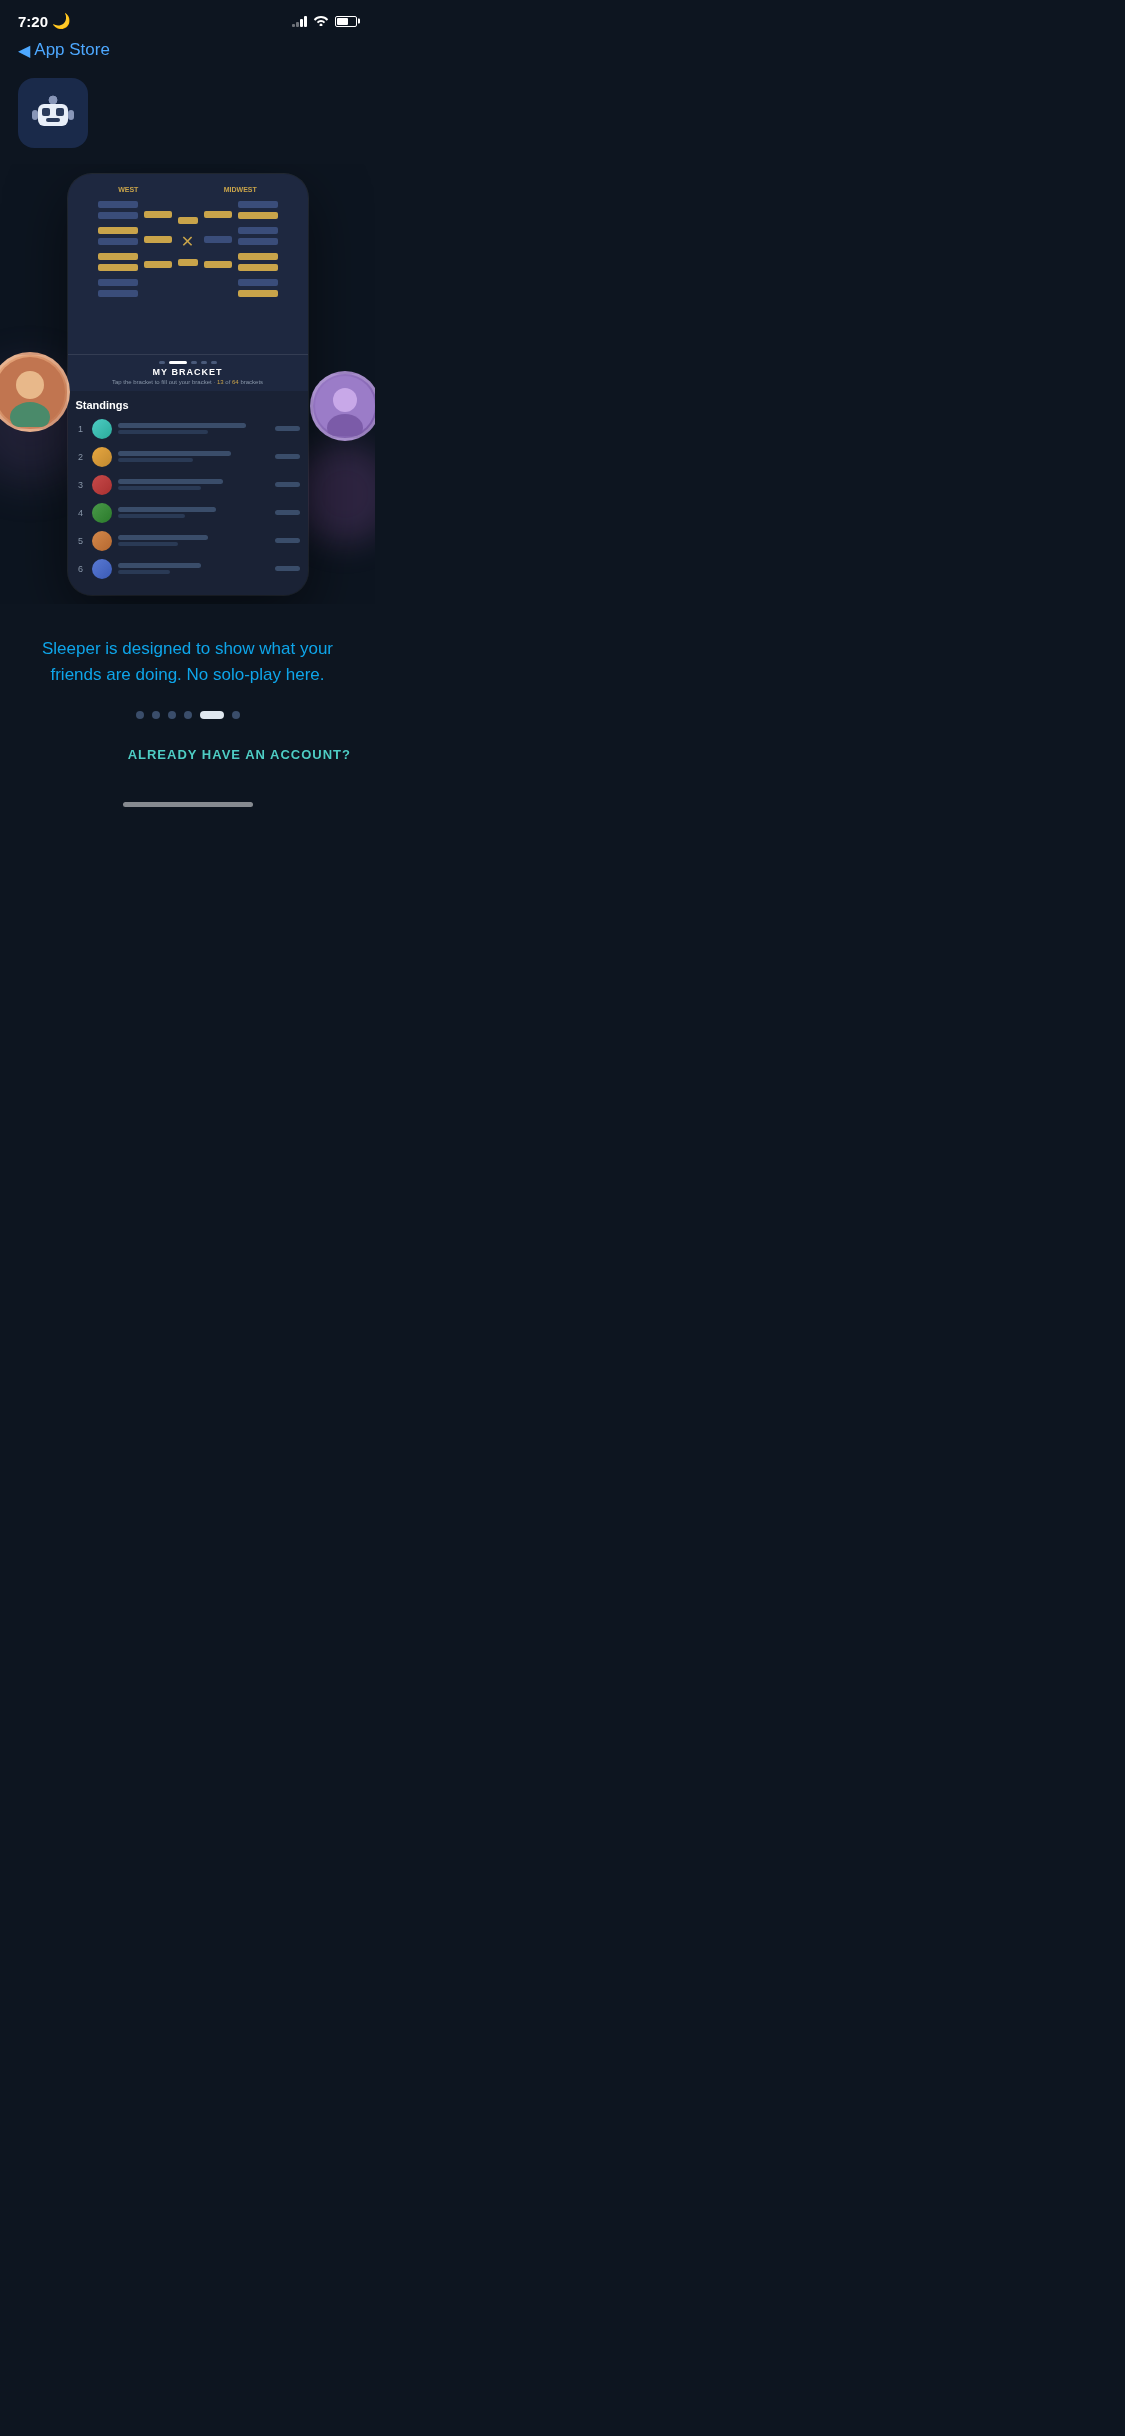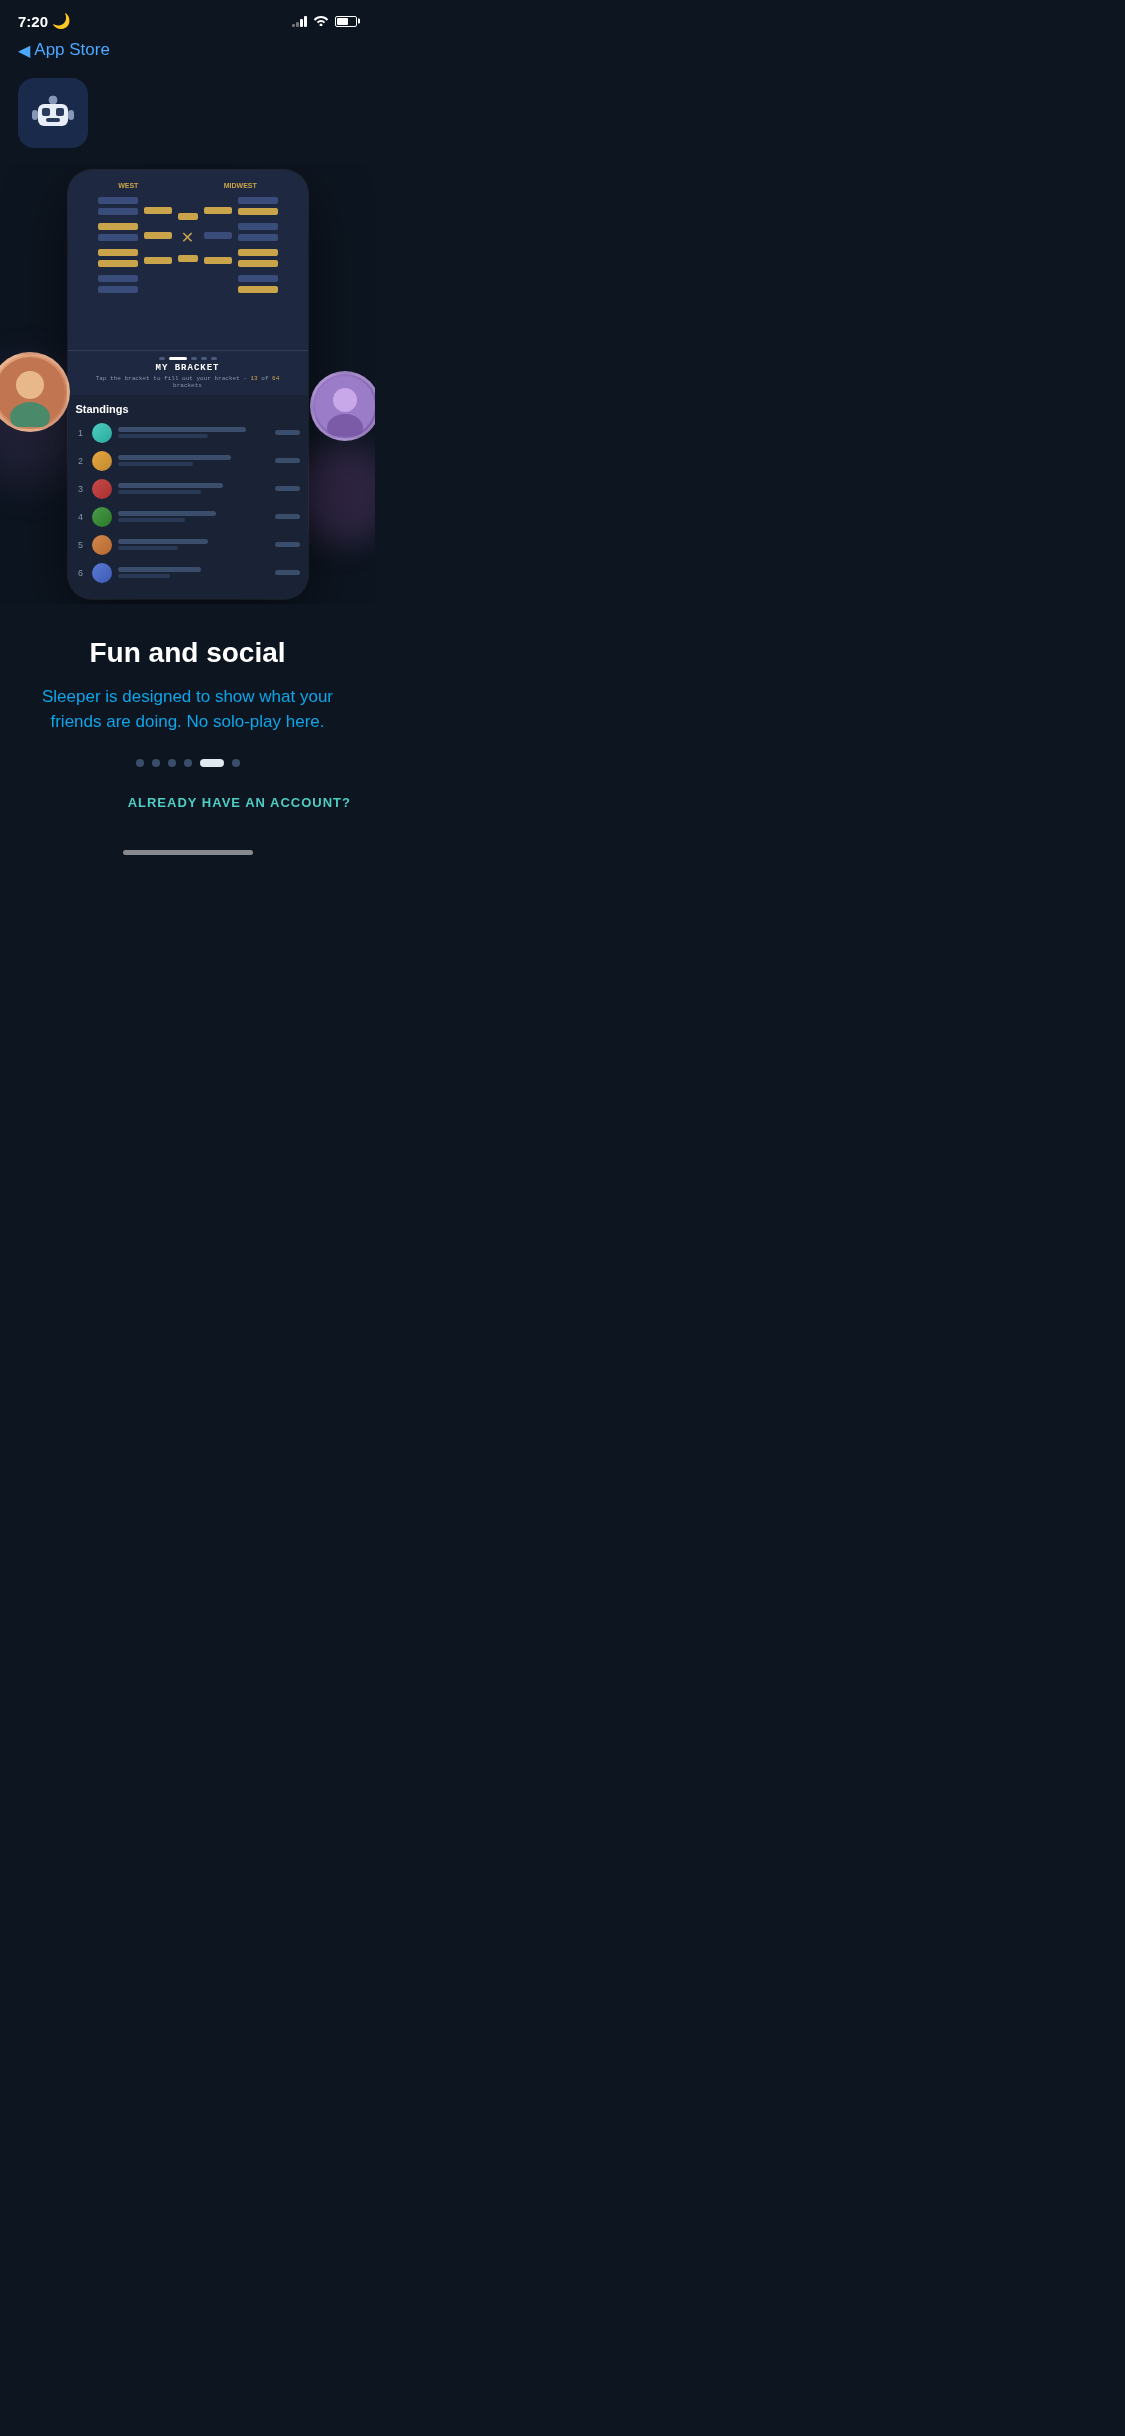--- a/index.html
+++ b/index.html
@@ -168,21 +168,20 @@
       position: relative;
       overflow: hidden;
     }
 
     
     .my-bracket-section {
       background: #1e2840;
       border-top: 1px solid rgba(255,255,255,0.1);
       padding: 6px 25px;
       text-align: center;
-      font-family: Liberation Mono, monospace;
     }
     .my-bracket-dots {
       display: flex;
       justify-content: center;
       gap: 4px;
       margin-bottom: 3px;
     }
     .dot-inactive { width: 6px; height: 3px; background: #4a5a7a; border-radius: 2px; }
     .dot-active { width: 18px; height: 3px; background: white; border-radius: 2px; }
     .my-bracket-title {
@@ -548,21 +547,20 @@
   <div class="avatar-right">
     <svg width="60" height="60" viewBox="0 0 60 60">
       <circle cx="30" cy="30" r="30" fill="#9b7cc8"></circle>
       <circle cx="30" cy="24" r="12" fill="#c8a8e8"></circle>
       <ellipse cx="30" cy="52" rx="18" ry="14" fill="#7b5ba8"></ellipse>
     </svg>
   </div>
 </div>
 
 <div class="content-area">
-  <h1 class="main-title">Fun and social</h1>
   <p class="main-desc">Sleeper is designed to show what your friends are doing.  No solo-play here.</p>
 
   
   <div class="page-dots">
     <div class="page-dot"></div>
     <div class="page-dot"></div>
     <div class="page-dot"></div>
     <div class="page-dot"></div>
     <div class="page-dot active"></div>
     <div class="page-dot"></div>

